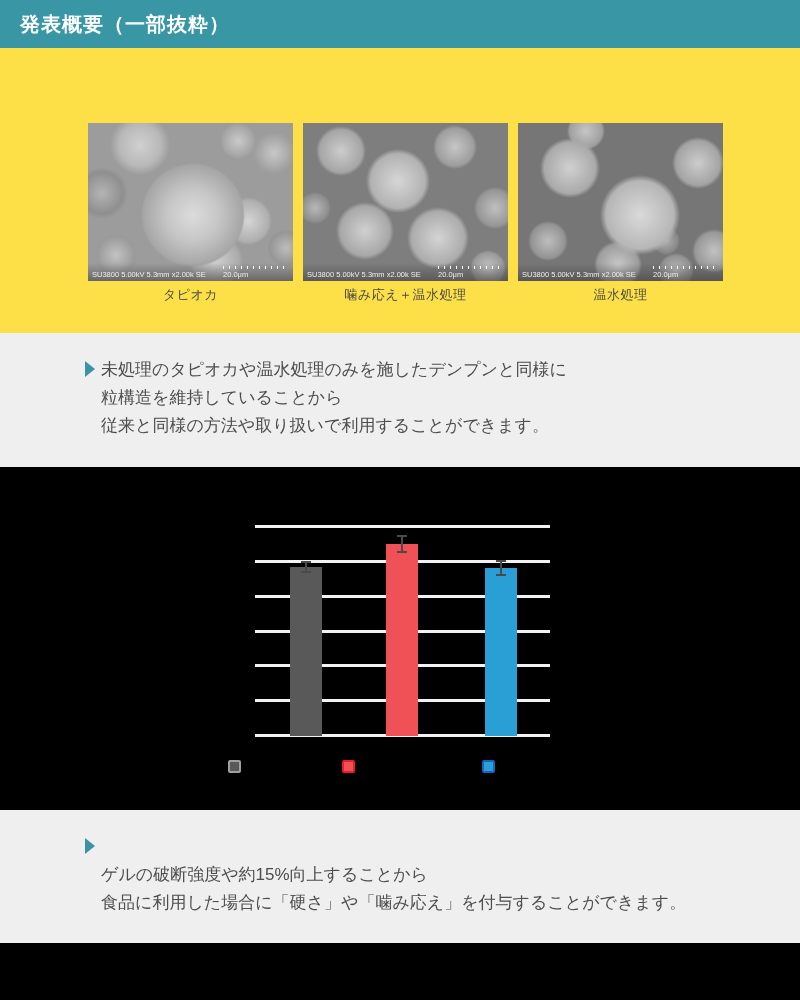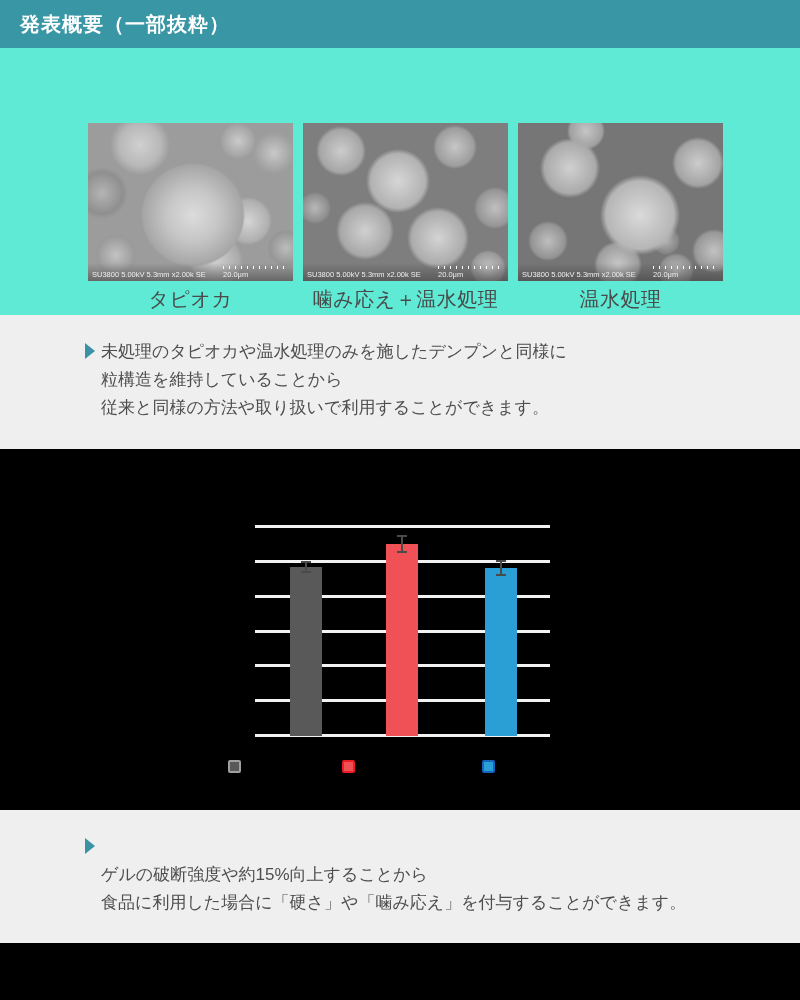--- a/index.html
+++ b/index.html
@@ -10,21 +10,21 @@
   }
   
   .header-bar{
     position:absolute;left:0;top:0;width:800px;height:48px;
     background:#3996a5;display:flex;align-items:center;
   }
   .header-bar .title{
     color:#fff;font-weight:bold;font-size:20px;padding-left:20px;letter-spacing:1px;
   }
   
-  .sem-panel{position:absolute;left:0;top:48px;width:800px;height:285px;background:#5eead4;}
+  .sem-panel{position:absolute;left:0;top:48px;width:800px;height:285px;background:#fde047;}
   .sem-figure{position:absolute;top:75px;width:205px;}
   .sem-figure.f1{left:88px;} .sem-figure.f2{left:303px;} .sem-figure.f3{left:518px;}
   .sem-img{position:relative;width:205px;height:158px;overflow:hidden;}
   .sem-1{background-color:#9c9c9c;background-image:
     radial-gradient(52px 52px at 105px 92px,#dcdcdc,#c6c6c6 50%,#a6a6a6 96%,rgba(0,0,0,0) 100%),
     radial-gradient(30px 30px at 52px 22px,#d0d0d0,#b8b8b8 70%,rgba(0,0,0,0) 100%),
     radial-gradient(26px 26px at 14px 70px,#b4b4b4,#8f8f8f 80%,rgba(0,0,0,0) 100%),
     radial-gradient(24px 24px at 160px 98px,#d5d5d5,#b0b0b0 85%,rgba(0,0,0,0) 100%),
     radial-gradient(27px 27px at 128px 138px,#cfcfcf,#ababab 85%,rgba(0,0,0,0) 100%),
     radial-gradient(21px 21px at 186px 30px,#c8c8c8,#a2a2a2 85%,rgba(0,0,0,0) 100%),
@@ -55,25 +55,25 @@
     display:flex;justify-content:space-between;align-items:flex-end;
     padding:0 4px 2px 4px;box-sizing:border-box;
     background:linear-gradient(rgba(60,60,60,0),rgba(60,60,60,0.55));
   }
   .sem-meta{color:#eee;font-size:7.5px;white-space:nowrap;}
   .sem-scale{display:flex;flex-direction:column;align-items:flex-start;}
   .scale-dots{width:66px;height:3px;margin-bottom:1px;
     background-image:repeating-linear-gradient(90deg,#fff 0 1px,rgba(0,0,0,0) 1px 6px);}
   .scale-label{color:#eee;font-size:7.5px;}
   .sem-caption{
-    margin-top:5px;text-align:center;color:#4a4a4a;font-size:20px;letter-spacing:0.5px;
+    margin-top:5px;text-align:center;color:#4a4a4a;font-size:13px;letter-spacing:0.5px;
   }
   
   .note-panel{position:absolute;left:0;width:800px;background:#efefef;}
-  .note-1{top:315px;height:134px;}
+  .note-1{top:333px;height:134px;}
   .note-2{top:810px;height:133px;}
   .note-body{position:absolute;left:85px;top:22px;}
   .note-line{display:flex;align-items:center;height:28px;}
   .bullet-tri{
     width:0;height:0;border-left:10px solid #3a93a5;
     border-top:8px solid rgba(0,0,0,0);border-bottom:8px solid rgba(0,0,0,0);
     margin-right:6px;flex:0 0 auto;
   }
   .bullet-spacer{width:16px;flex:0 0 auto;}
   .note-text{color:#4d4d4d;font-size:17px;white-space:nowrap;}

